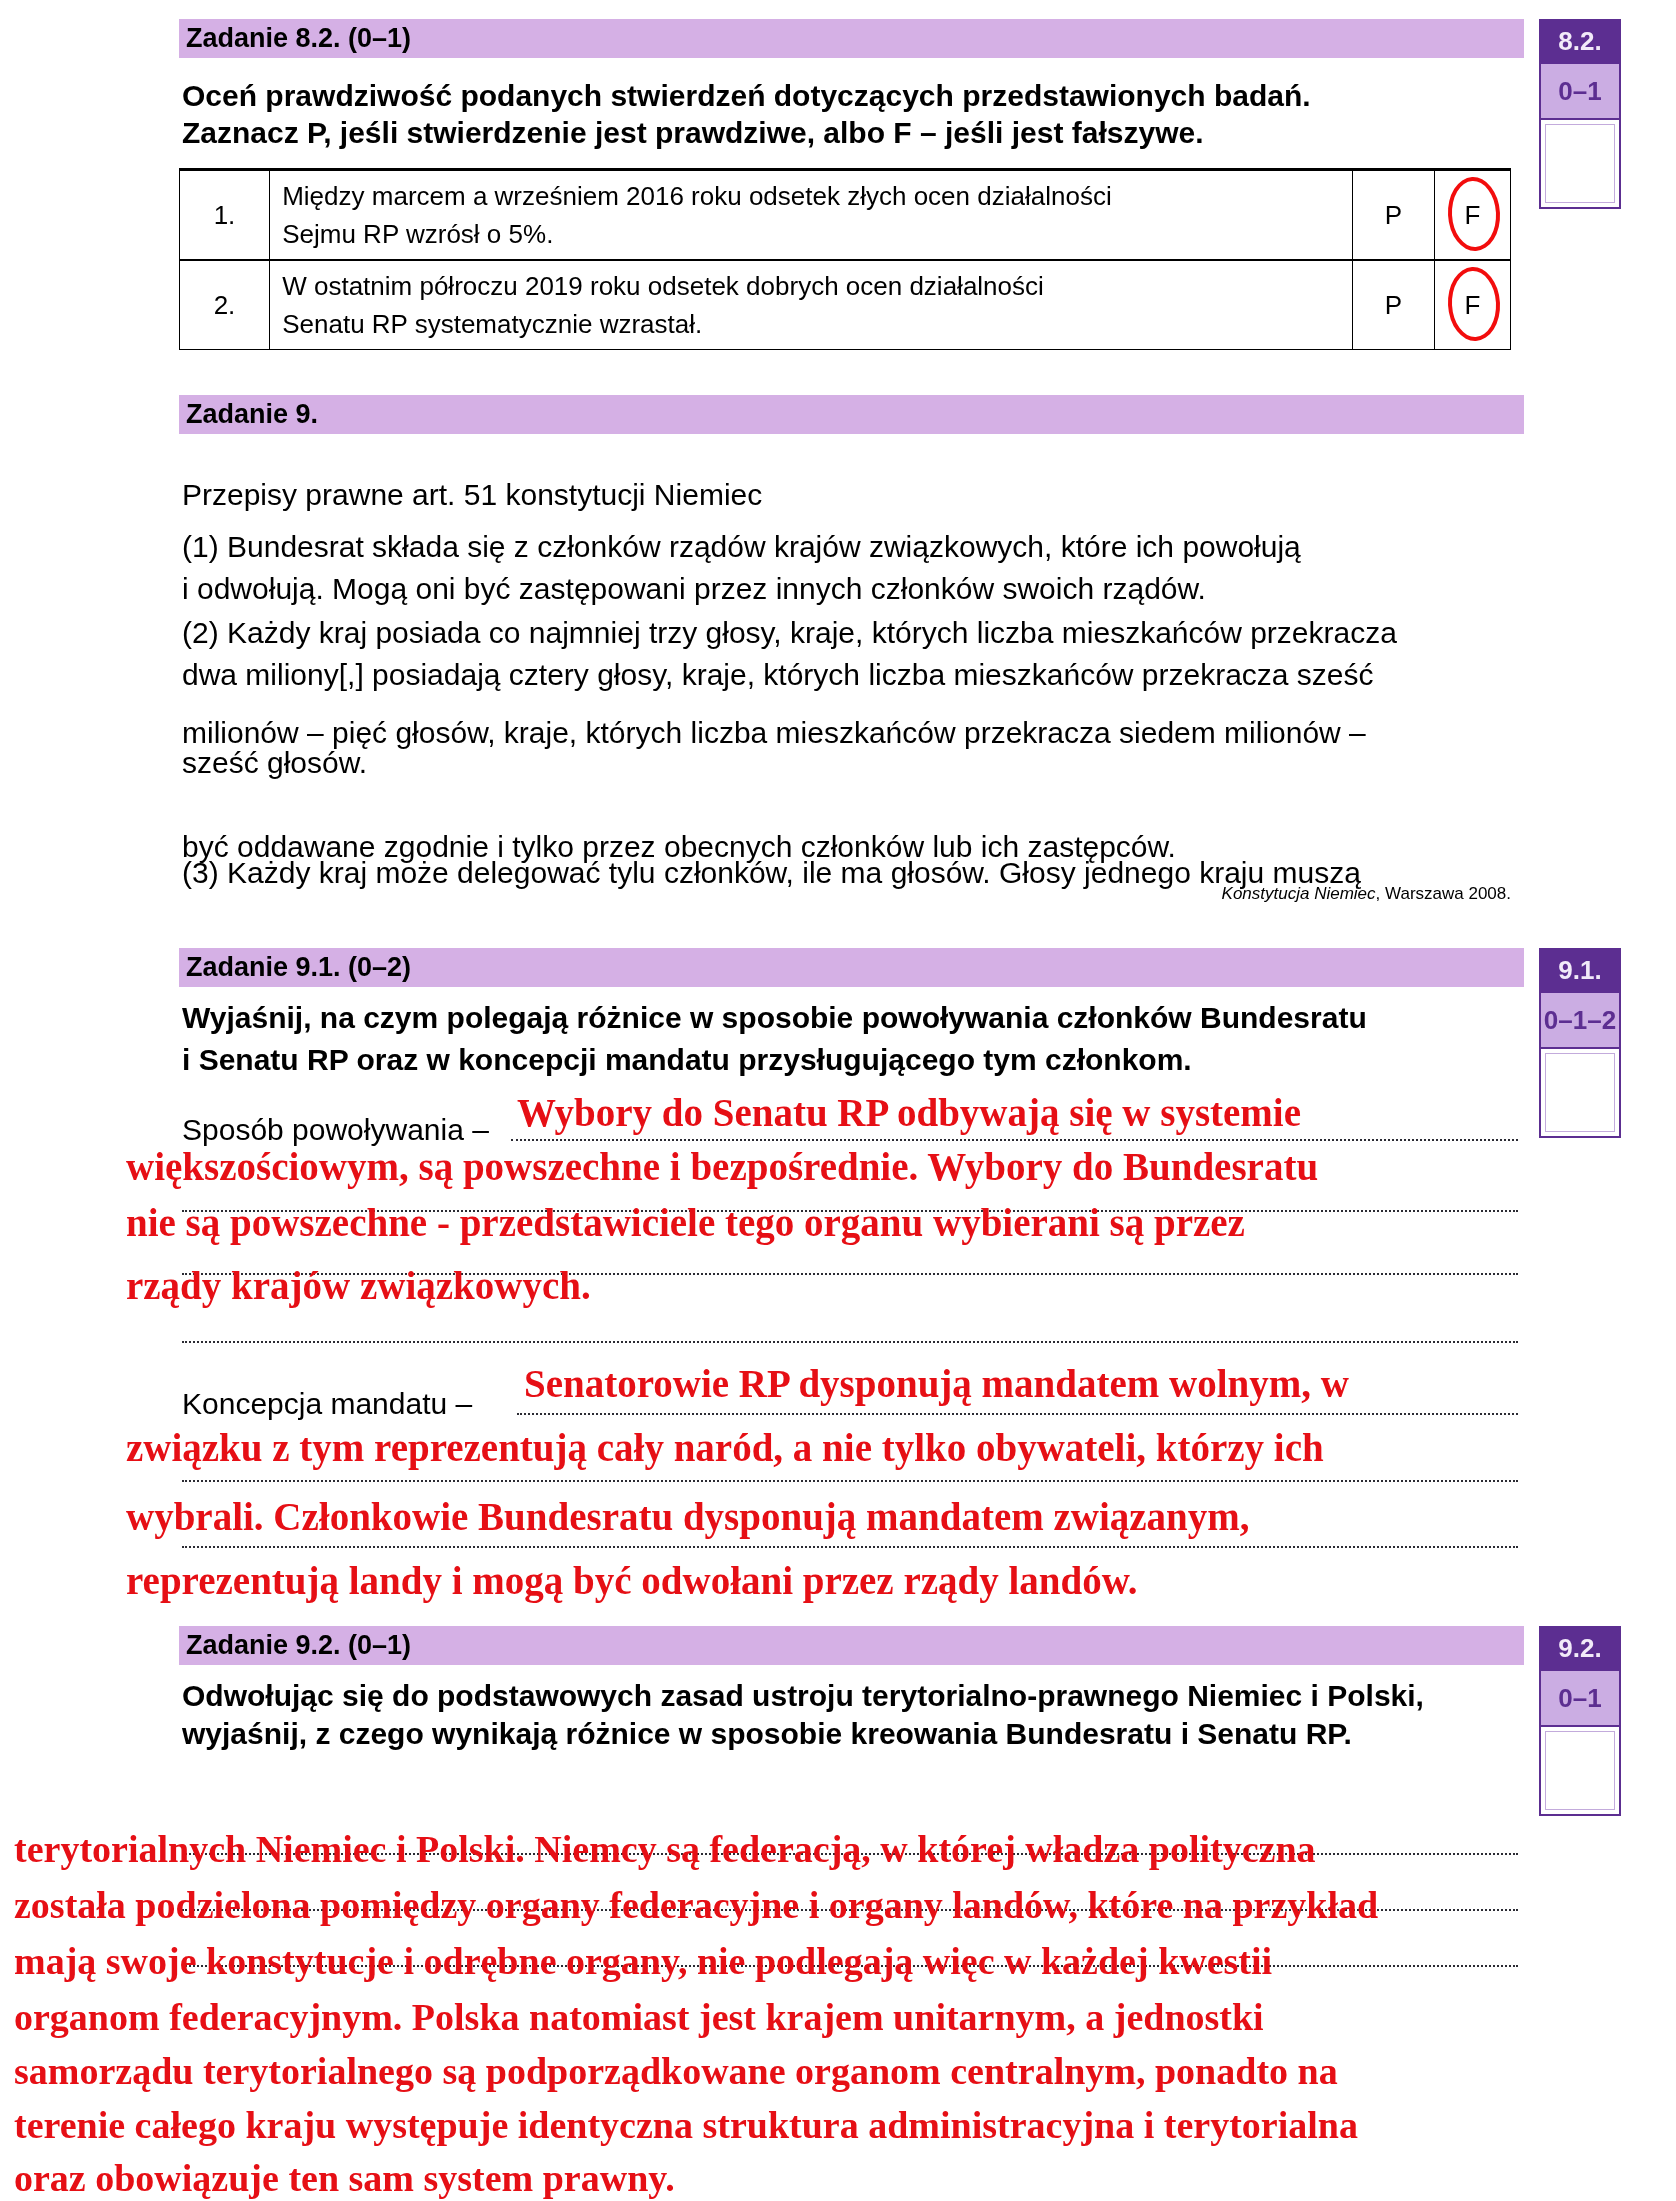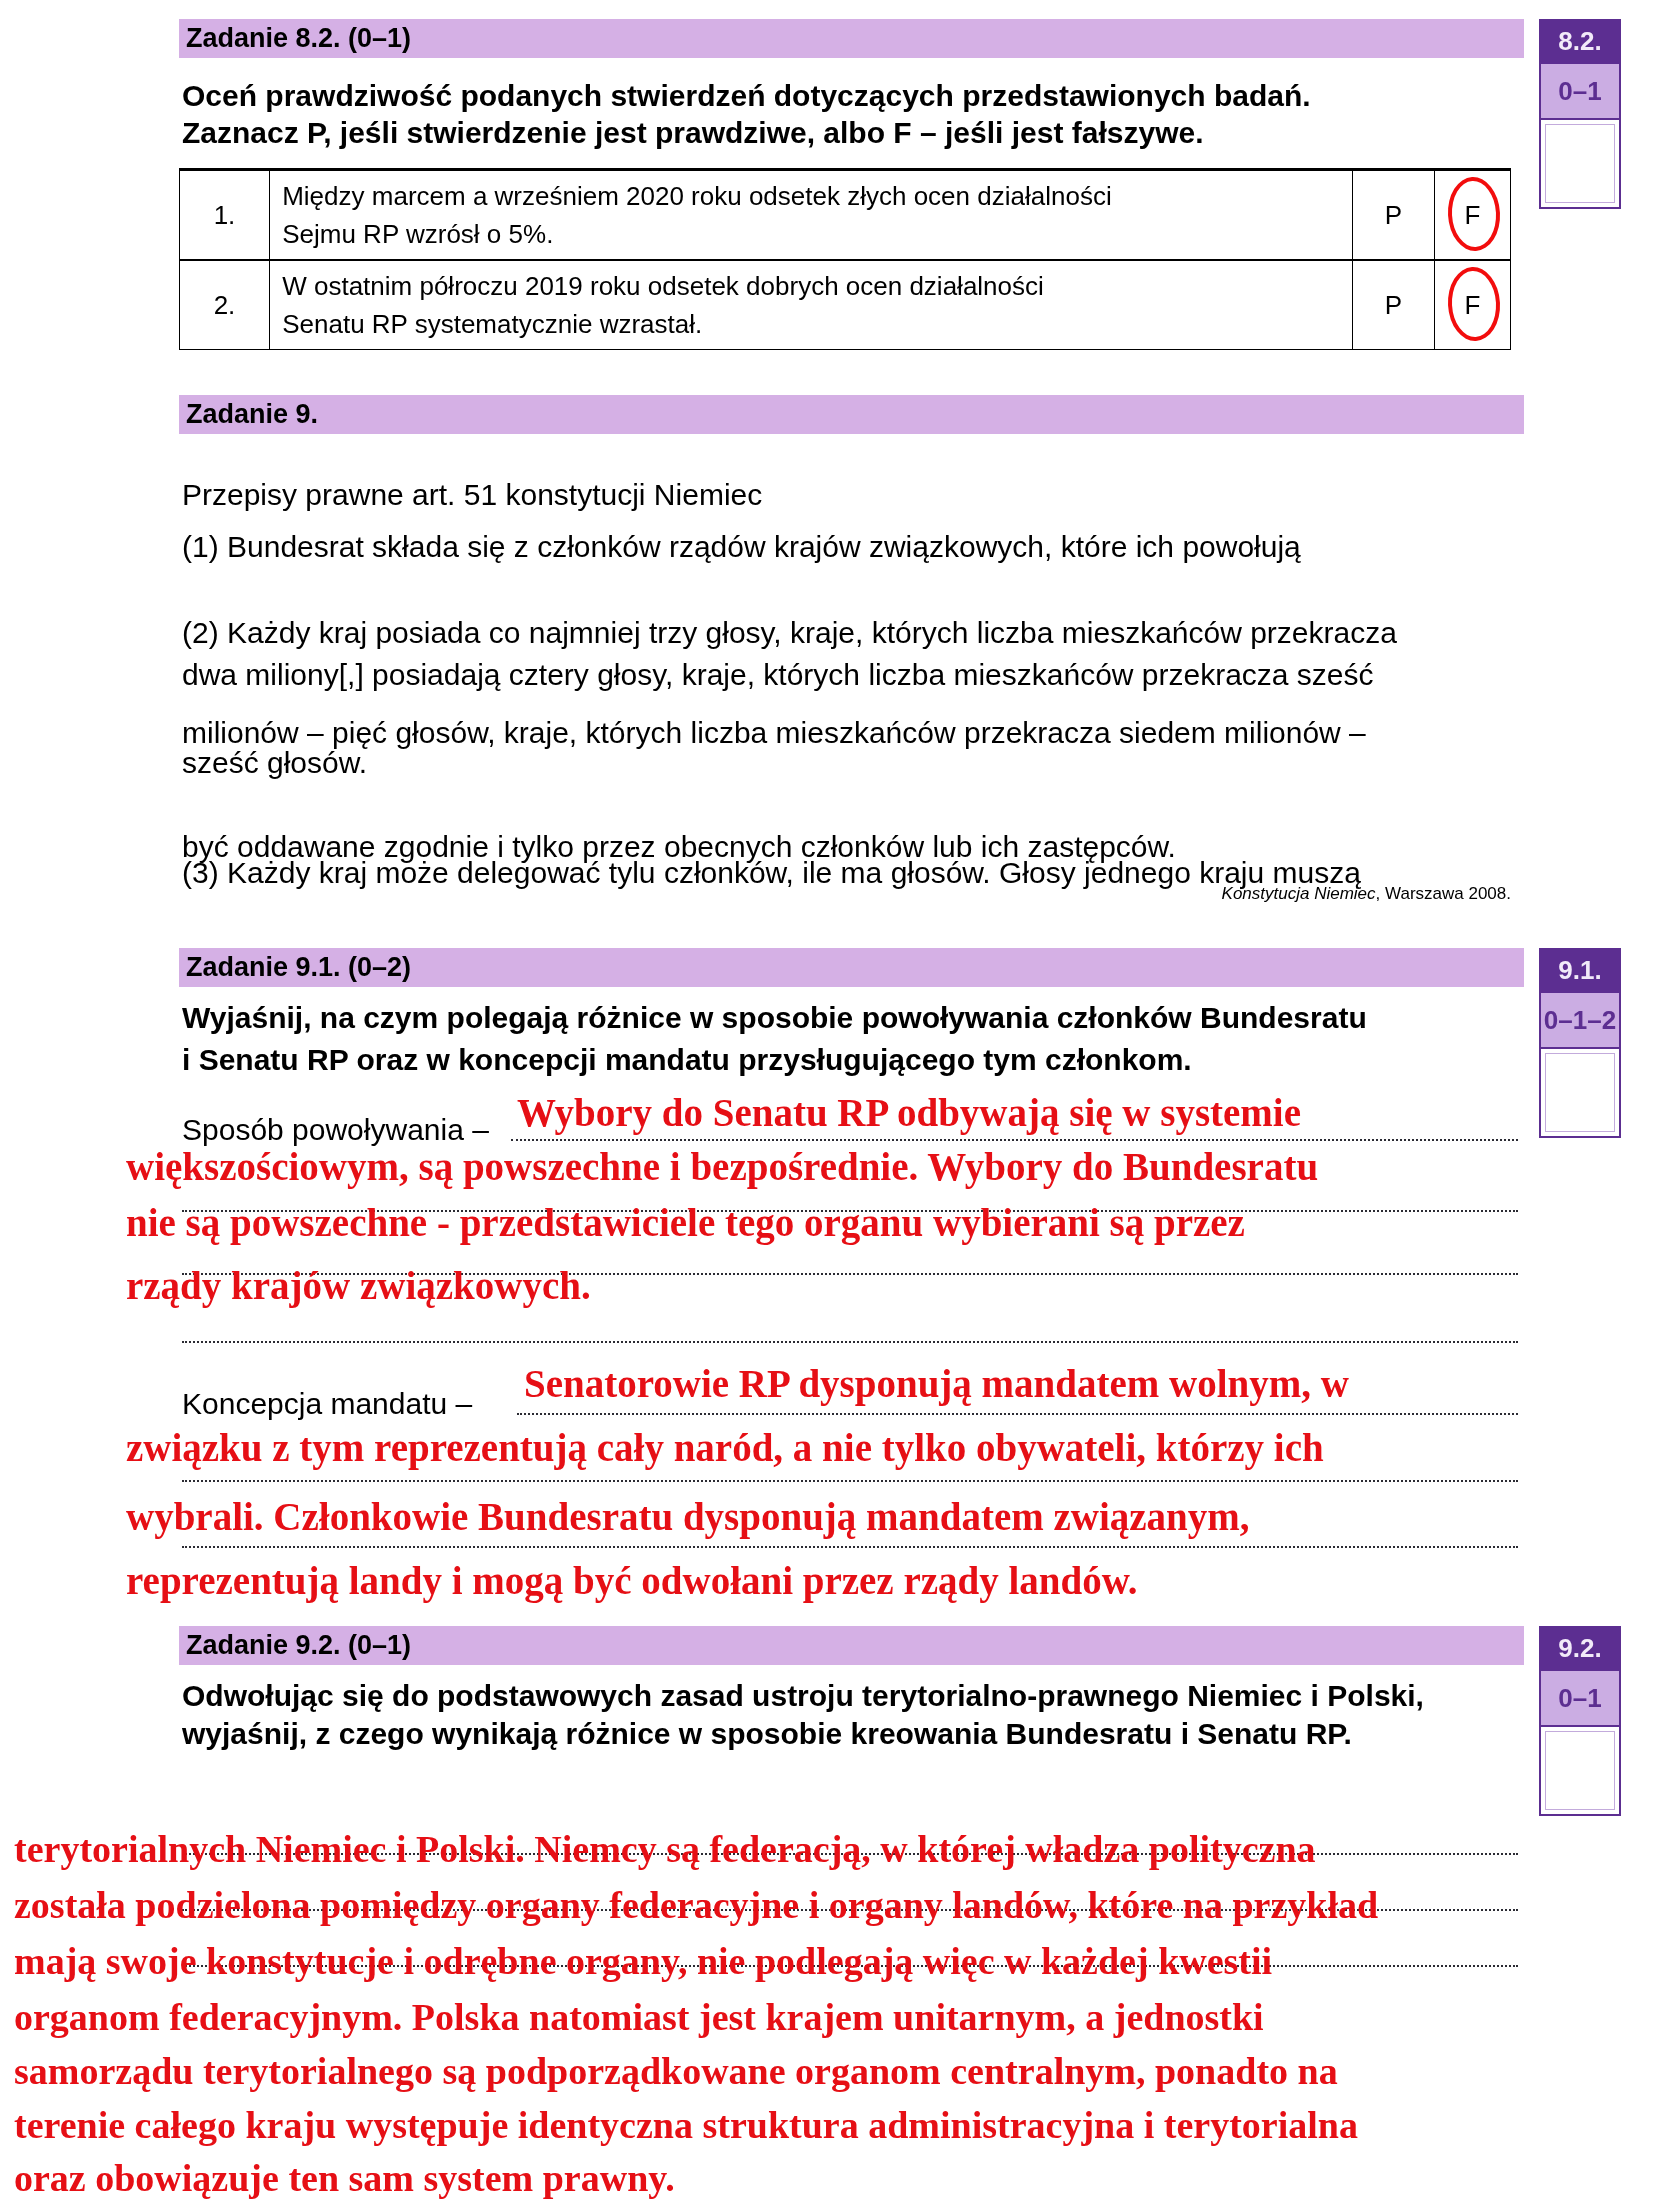--- a/index.html
+++ b/index.html
@@ -48,21 +48,21 @@
   <div class="band" style="top:19px;">
     <span>Zadanie 8.2. (0–1)</span>
   </div>
   <div class="bline bold" style="left:182px;top:77px;">Oceń prawdziwość podanych stwierdzeń dotyczących przedstawionych badań.</div>
   <div class="bline bold" style="left:182px;top:114px;">Zaznacz P, jeśli stwierdzenie jest prawdziwe, albo F – jeśli jest fałszywe.</div>
 
   <div class="tbl">
     <div class="trow">
       <div class="td td-num">1.</div>
       <div class="td td-text">
-        <span>Między marcem a wrześniem 2020 roku odsetek złych ocen działalności</span>
+        <span>Między marcem a wrześniem 2016 roku odsetek złych ocen działalności</span>
         <span>Sejmu RP wzrósł o 5%.</span>
       </div>
       <div class="td td-p">P</div>
       <div class="td td-f">
         <span>F</span>
         <div class="fcircle"></div>
       </div>
     </div>
     <div class="trow">
       <div class="td td-num">2.</div>
@@ -84,20 +84,21 @@
     <div class="sb-blank">
         <div class="sb-inner"></div>
       </div>
   </div>
 
   <div class="band" style="top:395px;">
     <span>Zadanie 9.</span>
   </div>
   <div class="bline" style="left:182px;top:476px;">Przepisy prawne art. 51 konstytucji Niemiec</div>
   <div class="bline" style="left:182px;top:528px;">(1) Bundesrat składa się z członków rządów krajów związkowych, które ich powołują</div>
+  <div class="bline" style="left:182px;top:570px;">i odwołują. Mogą oni być zastępowani przez innych członków swoich rządów.</div>
   <div class="bline" style="left:182px;top:614px;">(2) Każdy kraj posiada co najmniej trzy głosy, kraje, których liczba mieszkańców przekracza</div>
   <div class="bline" style="left:182px;top:656px;">dwa miliony[,] posiadają cztery głosy, kraje, których liczba mieszkańców przekracza sześć</div>
   <div class="bline" style="left:182px;top:698px;margin-top:16px;">milionów – pięć głosów, kraje, których liczba mieszkańców przekracza siedem milionów –</div>
   <div class="bline" style="left:182px;top:744px;">sześć głosów.</div>
   <div class="bline" style="left:182px;top:810px;margin-top:44px;">(3) Każdy kraj może delegować tylu członków, ile ma głosów. Głosy jednego kraju muszą</div>
   <div class="bline" style="left:182px;top:828px;">być oddawane zgodnie i tylko przez obecnych członków lub ich zastępców.</div>
   <div class="cite" style="top:884px;">
     <i>Konstytucja Niemiec</i><span>, Warszawa 2008.</span>
   </div>
 

